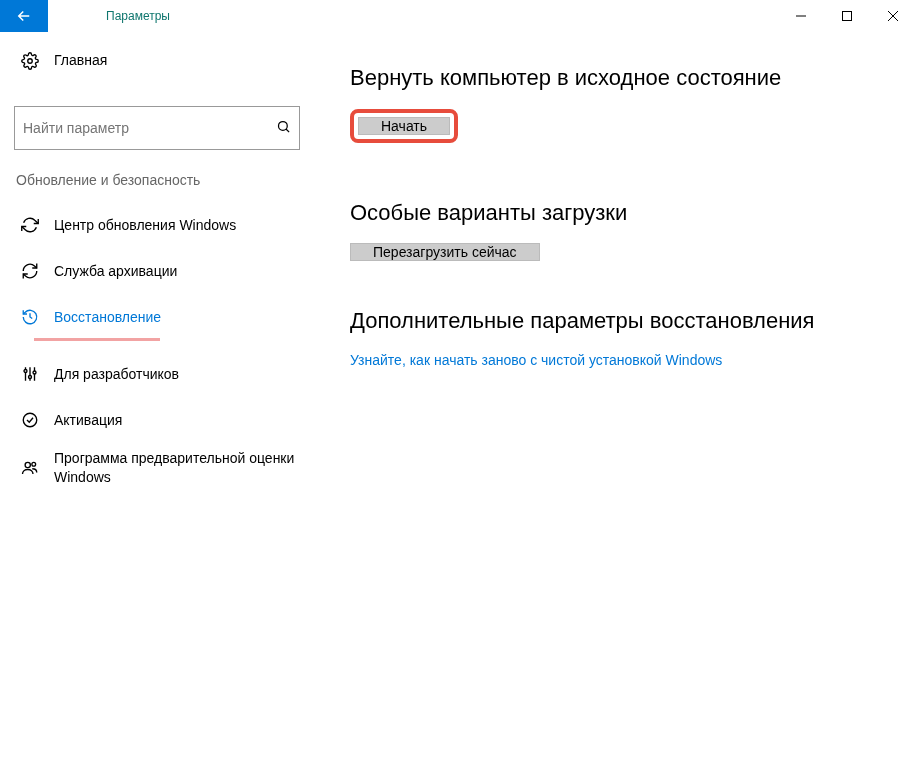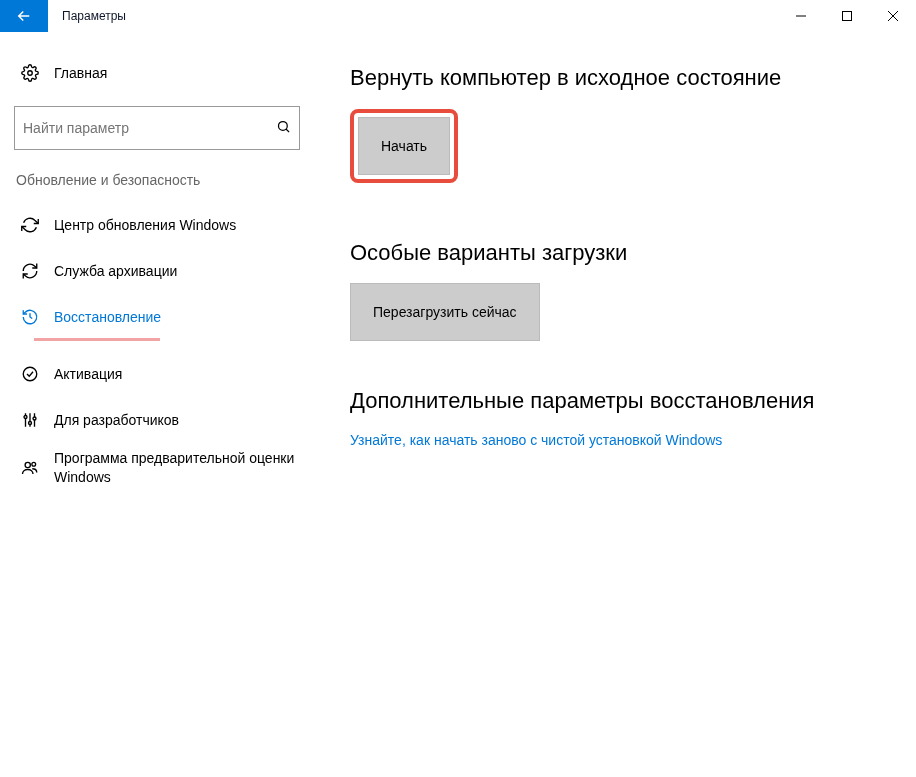--- a/index.html
+++ b/index.html
@@ -26,21 +26,22 @@
     align-items: center;
     justify-content: center;
     font-size: 16px;
   }
   .title-text {
     flex: 1;
     display: flex;
     align-items: center;
     padding-left: 14px;
     font-size: 12px;
-    color: #0f172a;
+    color: #0f766e;
+    margin-left: 44px;
   }
   .win-controls {
     display: flex;
   }
   .win-btn {
     width: 46px;
     display: flex;
     align-items: center;
     justify-content: center;
     font-size: 12px;
@@ -58,21 +59,20 @@
     flex-shrink: 0;
   }
   .main {
     flex: 1;
     padding-left: 30px;
     padding-right: 40px;
     padding-top: 12px;
   }
   .home-row {
     display: flex;
-    align-items: center;
     height: 42px;
     margin-bottom: 12px;
     padding-left: 2px;
   }
   .home-row .icon {
     width: 28px;
     display: flex;
     justify-content: center;
     font-size: 18px;
     color: #333;
@@ -151,21 +151,21 @@
   }
   .section-text {
     font-size: 14px;
     line-height: 1.45;
     margin-bottom: 14px;
     max-width: 420px;
   }
   .btn {
     background: #ccc;
     border: 1px solid #bbb;
-    padding: 20px 22px;
+    padding: 0 22px;
     font-size: 14px;
     font-family: inherit;
     cursor: pointer;
   }
   .highlight-wrap {
     border: 4px solid #e74c3c;
     border-radius: 8px;
     padding: 4px;
     display: inline-block;
     margin-bottom: 10px;
@@ -265,44 +265,44 @@
             <path d="M12 7v5l3 2"></path>
           </svg>
       </span>
       <span class="label">Восстановление</span>
     </div>
     <div class="underline"></div>
 
     <div class="nav-item">
       <span class="icon">
         <svg width="18" height="18" viewBox="0 0 24 24" fill="none" stroke="black" stroke-width="1.8">
-            <circle cx="12" cy="12" r="9"></circle>
-            <path d="M8 12l3 3 5-6"></path>
-          </svg>
-      </span>
-      <span class="label">Активация</span>
-    </div>
-
-    <div class="nav-item">
-      <span class="icon">
-        <svg width="18" height="18" viewBox="0 0 24 24" fill="none" stroke="black" stroke-width="1.8">
             <line x1="6" y1="3" x2="6" y2="21"></line>
             <circle cx="6" cy="8" r="2" fill="white"></circle>
             <line x1="12" y1="3" x2="12" y2="21"></line>
             <circle cx="12" cy="16" r="2" fill="white"></circle>
             <line x1="18" y1="3" x2="18" y2="21"></line>
             <circle cx="18" cy="10" r="2" fill="white"></circle>
           </svg>
       </span>
       <span class="label">Для разработчиков</span>
     </div>
 
     <div class="nav-item">
       <span class="icon">
         <svg width="18" height="18" viewBox="0 0 24 24" fill="none" stroke="black" stroke-width="1.8">
+            <circle cx="12" cy="12" r="9"></circle>
+            <path d="M8 12l3 3 5-6"></path>
+          </svg>
+      </span>
+      <span class="label">Активация</span>
+    </div>
+
+    <div class="nav-item">
+      <span class="icon">
+        <svg width="18" height="18" viewBox="0 0 24 24" fill="none" stroke="black" stroke-width="1.8">
             <circle cx="9" cy="8" r="3.5"></circle>
             <path d="M2 20c0-3.5 3-6 7-6s7 2.5 7 6"></path>
             <circle cx="17" cy="7" r="2.5"></circle>
             <path d="M15 13c3 0 6 1.5 6 5"></path>
           </svg>
       </span>
       <span class="label">Программа предварительной оценки Windows</span>
     </div>
 
   </div>

